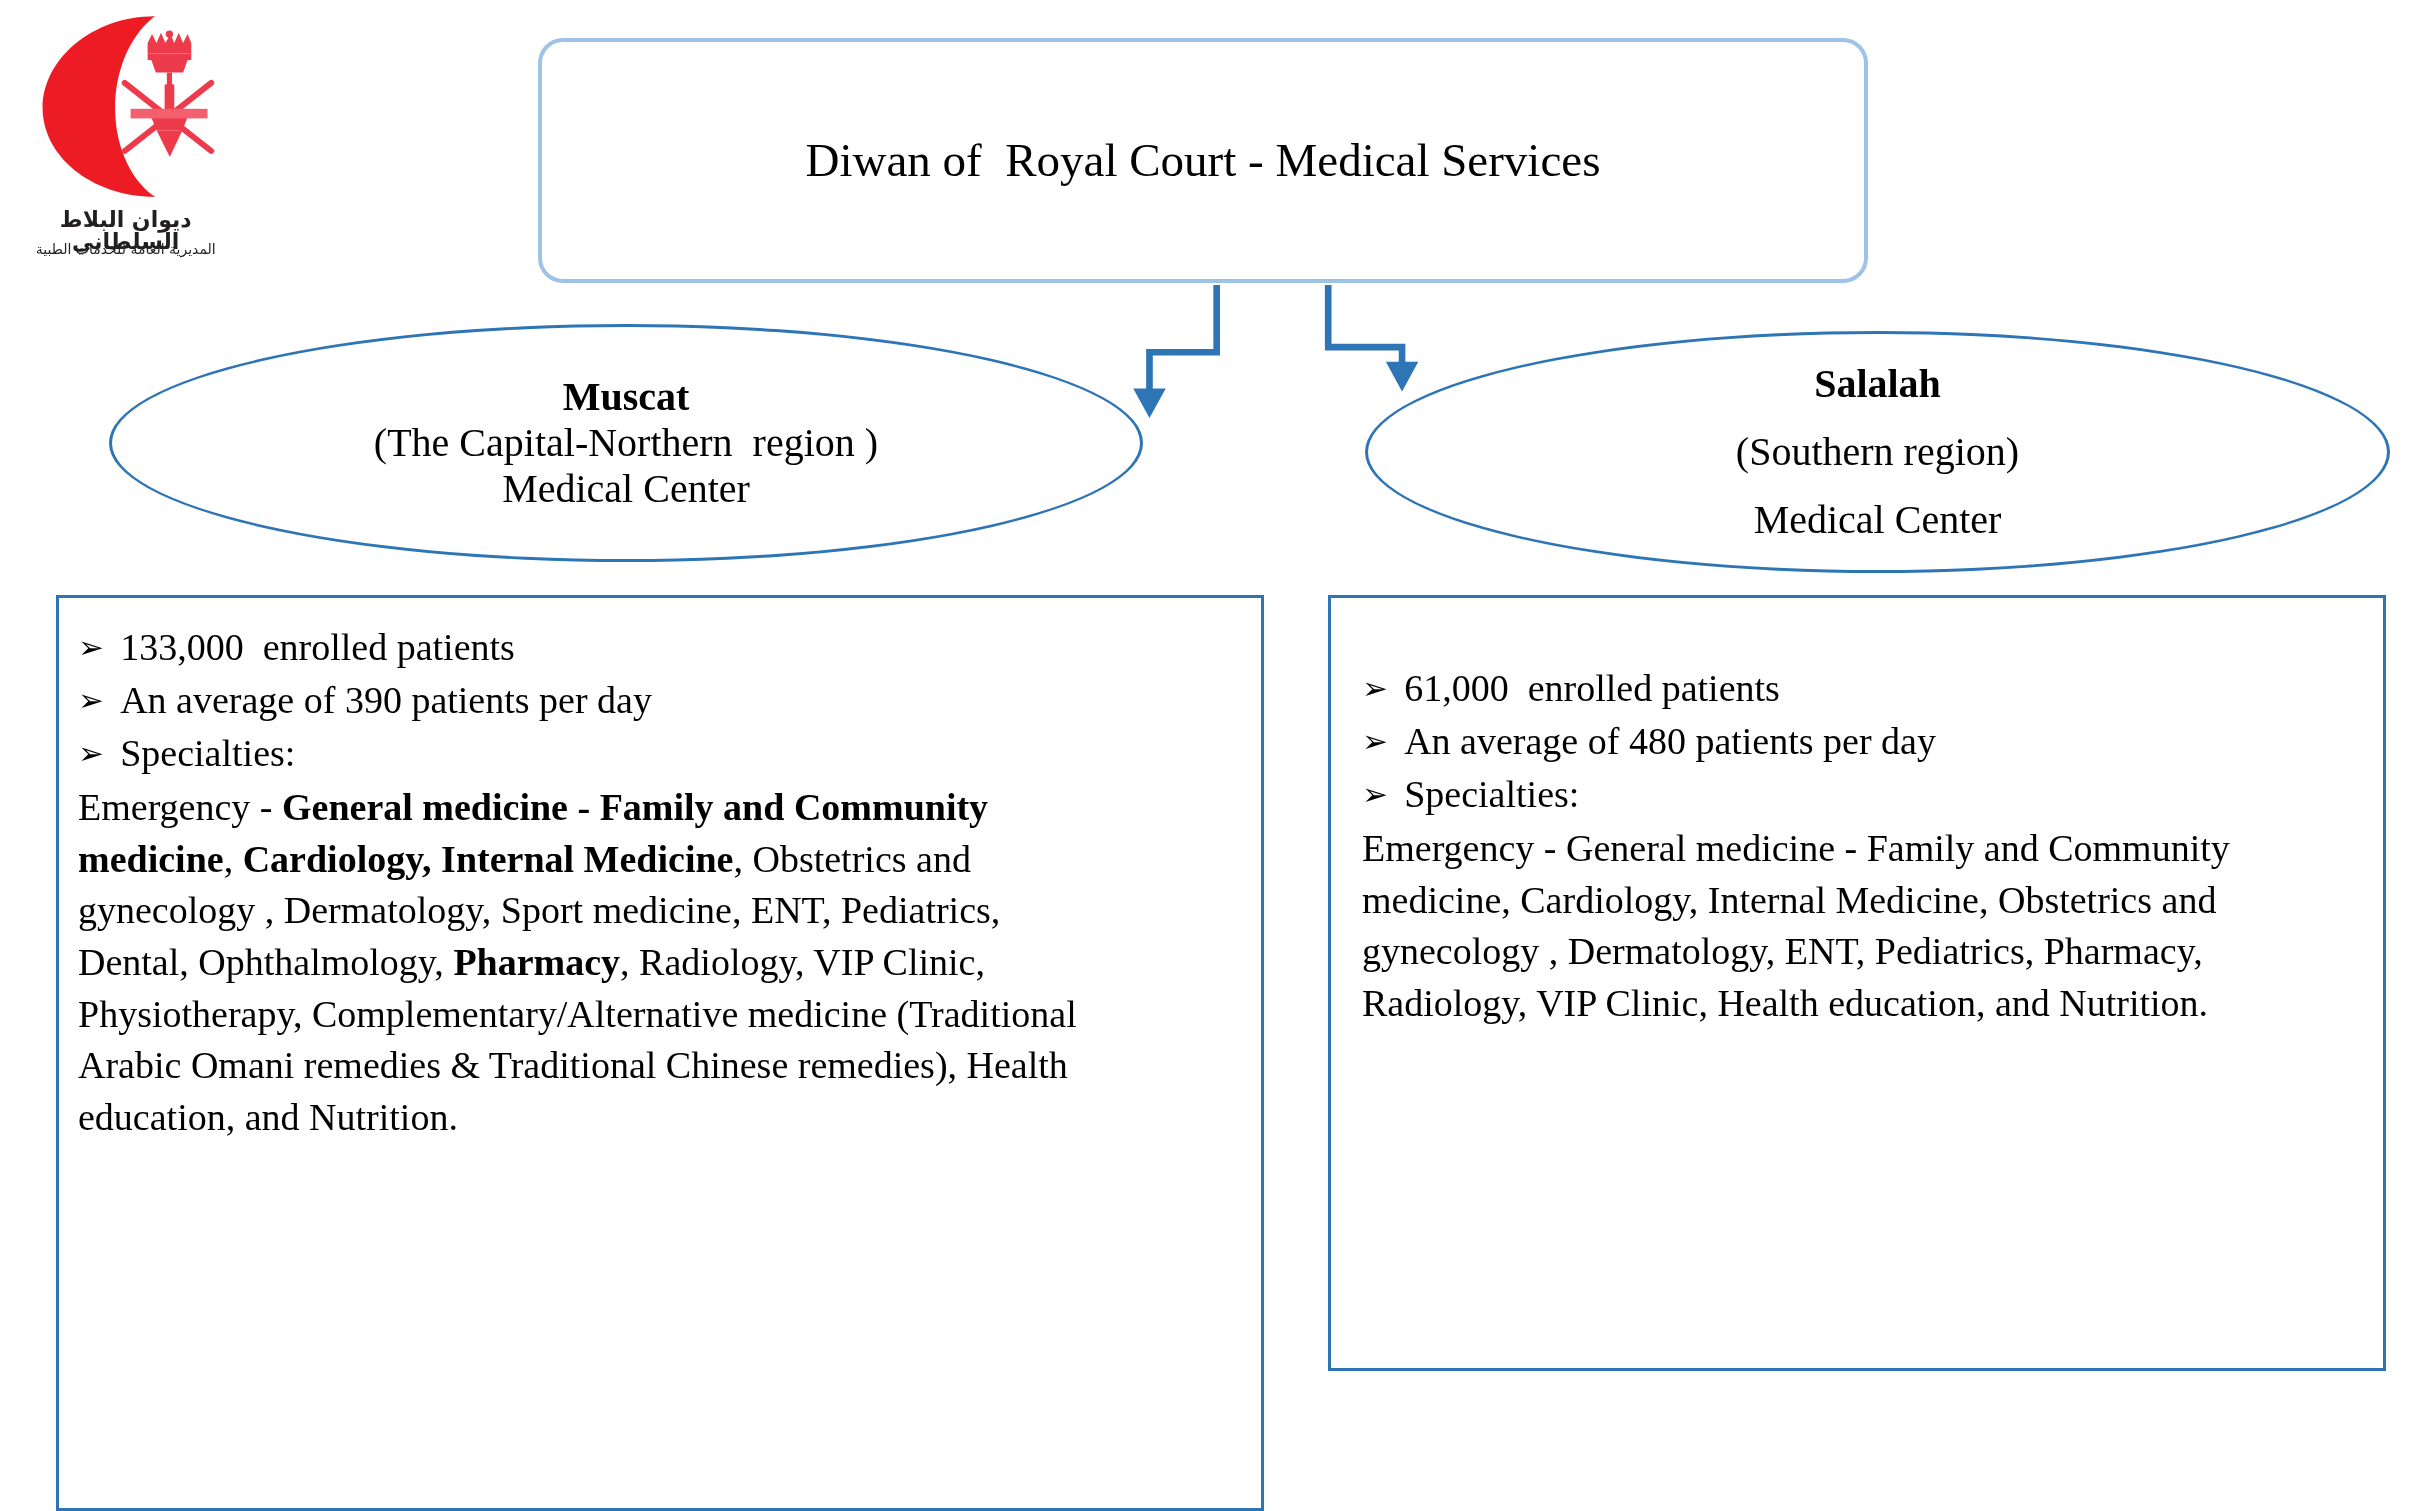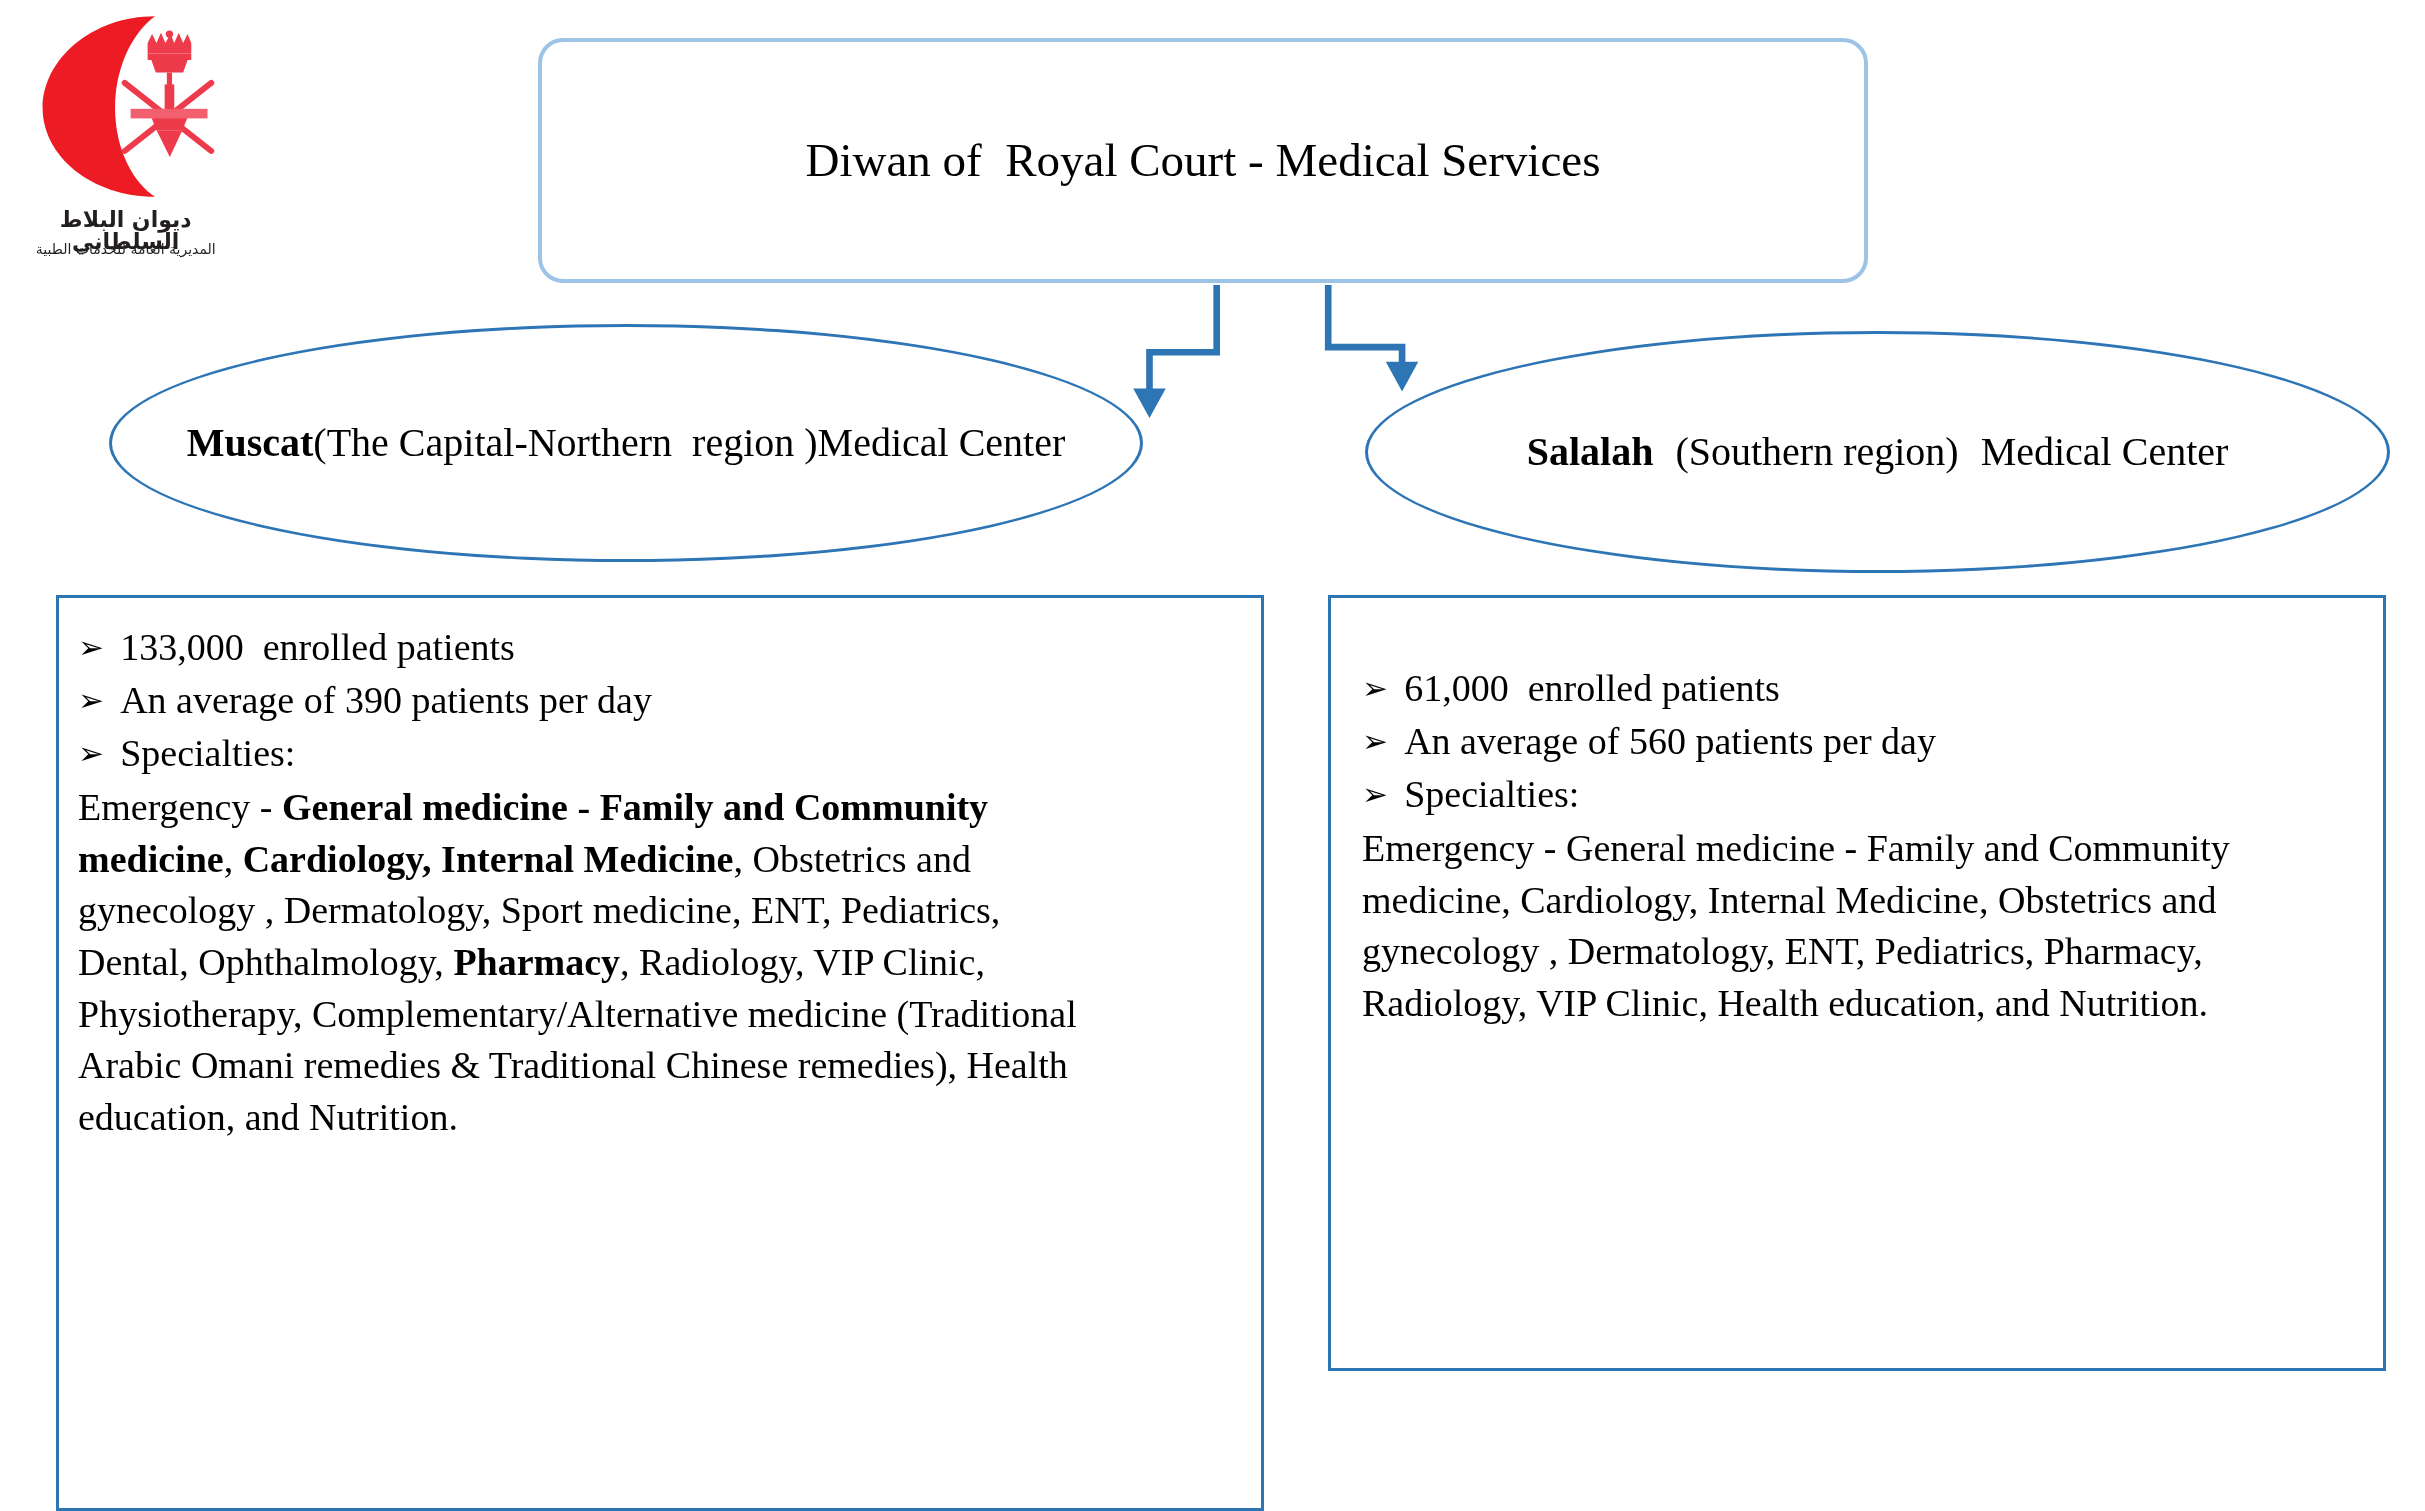--- a/index.html
+++ b/index.html
@@ -101,21 +101,21 @@
   }
 
   
   .ellipse {
     position: absolute;
     border: 3.7px solid #2e75b6;
     border-radius: 50%;
     box-sizing: border-box;
     background: transparent;
     display: flex;
-    flex-direction: row;
+    flex-direction: column;
     align-items: center;
     justify-content: center;
   }
   #ellipse-muscat {
     left: 109px;
     top: 324px;
     width: 1034px;
     height: 238px;
   }
   #ellipse-salalah {
@@ -265,21 +265,21 @@
     <div class="spec-para" id="muscat-spec-para"><span>Emergency - </span><span class="b">General medicine - Family and Community medicine</span><span>, </span><span class="b">Cardiology, Internal Medicine</span><span>,  Obstetrics and gynecology , Dermatology, Sport medicine, ENT, Pediatrics, Dental, Ophthalmology, </span><span class="b">Pharmacy</span><span>, Radiology, VIP Clinic, Physiotherapy, Complementary/Alternative medicine (Traditional Arabic Omani remedies &amp; Traditional Chinese remedies),  Health education, and Nutrition.</span></div>
   </div>
 
   <div class="detail-box" id="box-salalah" style="border-color: rgb(46, 117, 182);">
     <div class="bullet-row">
       <span class="bullet-glyph">➢</span>
       <span>61,000  enrolled patients</span>
     </div>
     <div class="bullet-row">
       <span class="bullet-glyph">➢</span>
-      <span>An average of 560 patients per day</span>
+      <span>An average of 480 patients per day</span>
     </div>
     <div class="bullet-row">
       <span class="bullet-glyph">➢</span>
       <span>Specialties:</span>
     </div>
     <div class="spec-para">Emergency - General medicine - Family and Community medicine, Cardiology, Internal Medicine,  Obstetrics and gynecology , Dermatology, ENT, Pediatrics, Pharmacy, Radiology, VIP Clinic, Health education, and Nutrition.</div>
   </div>
 
 </div>
 

